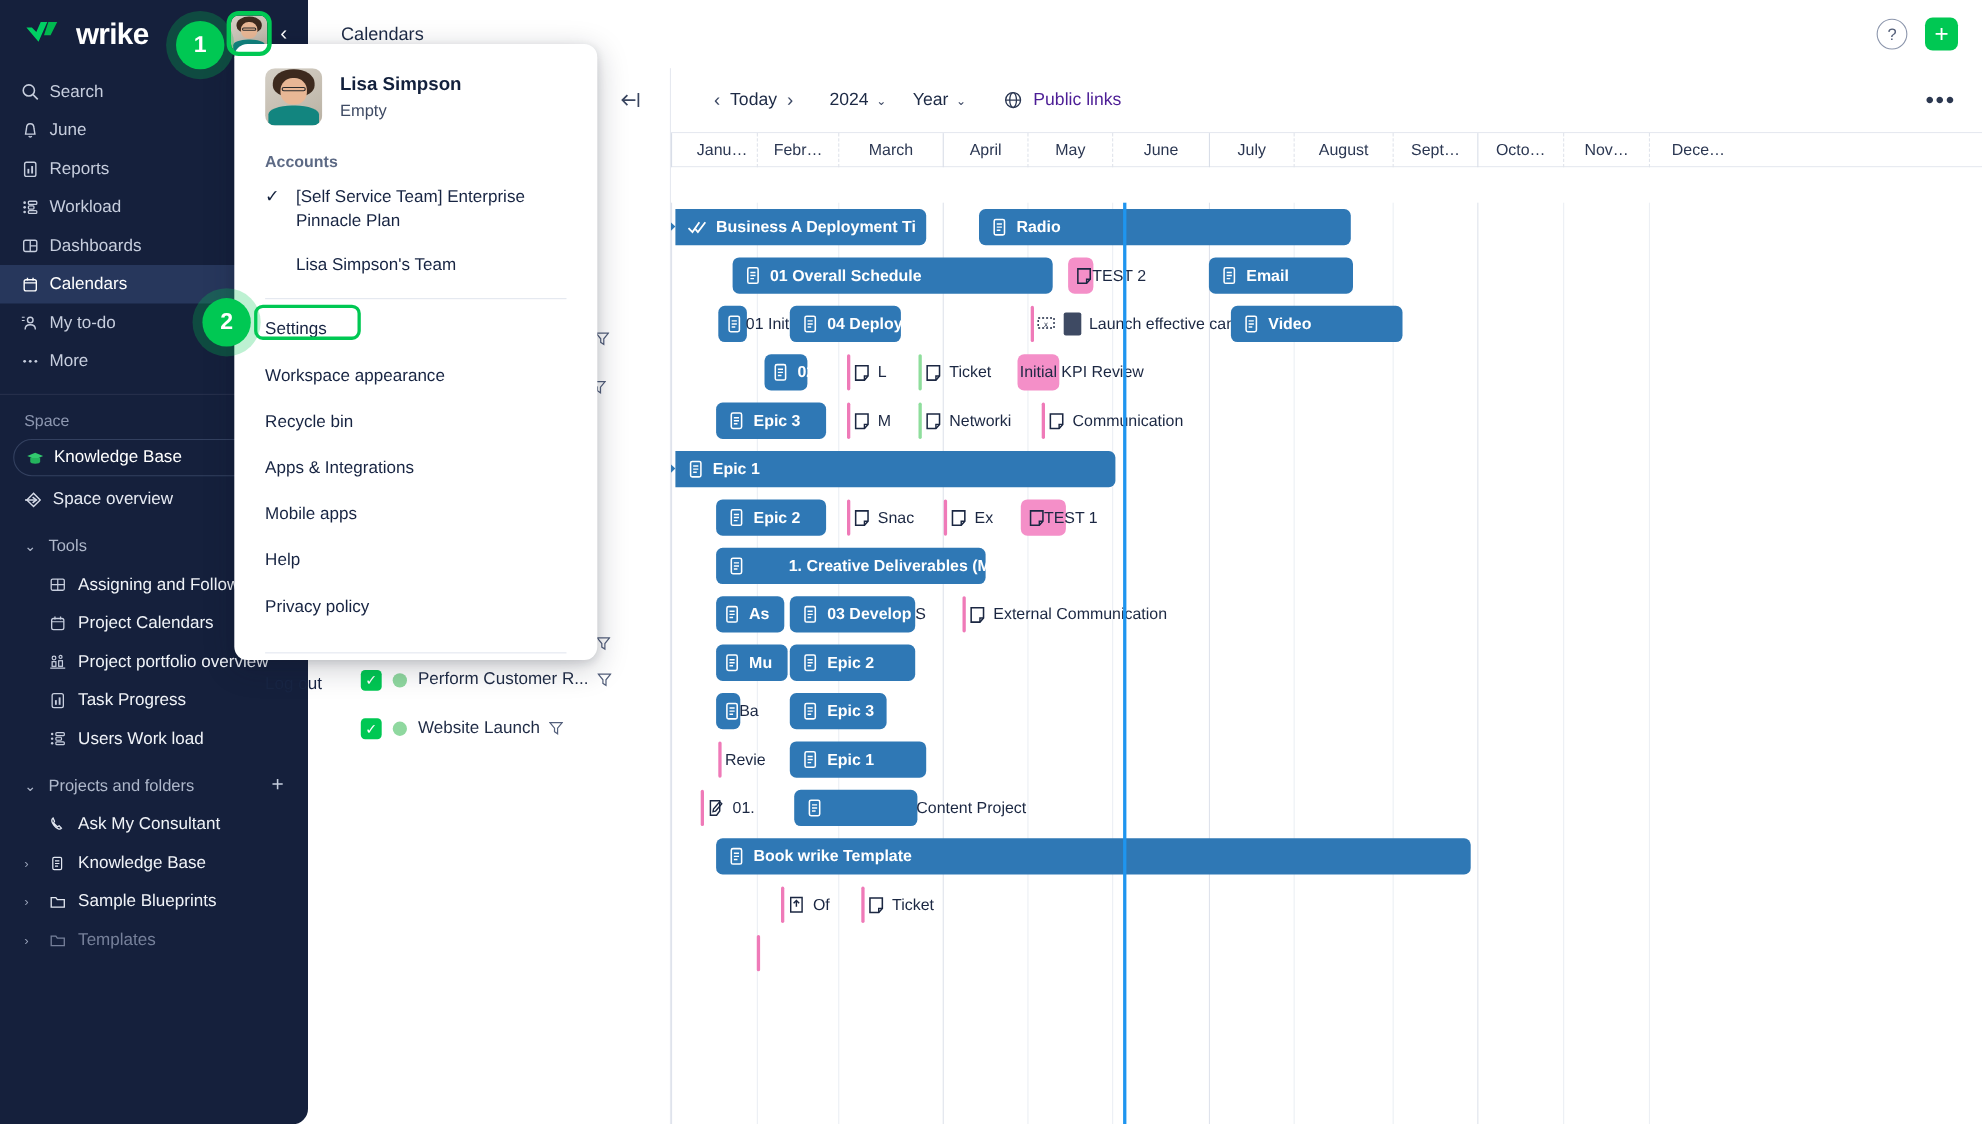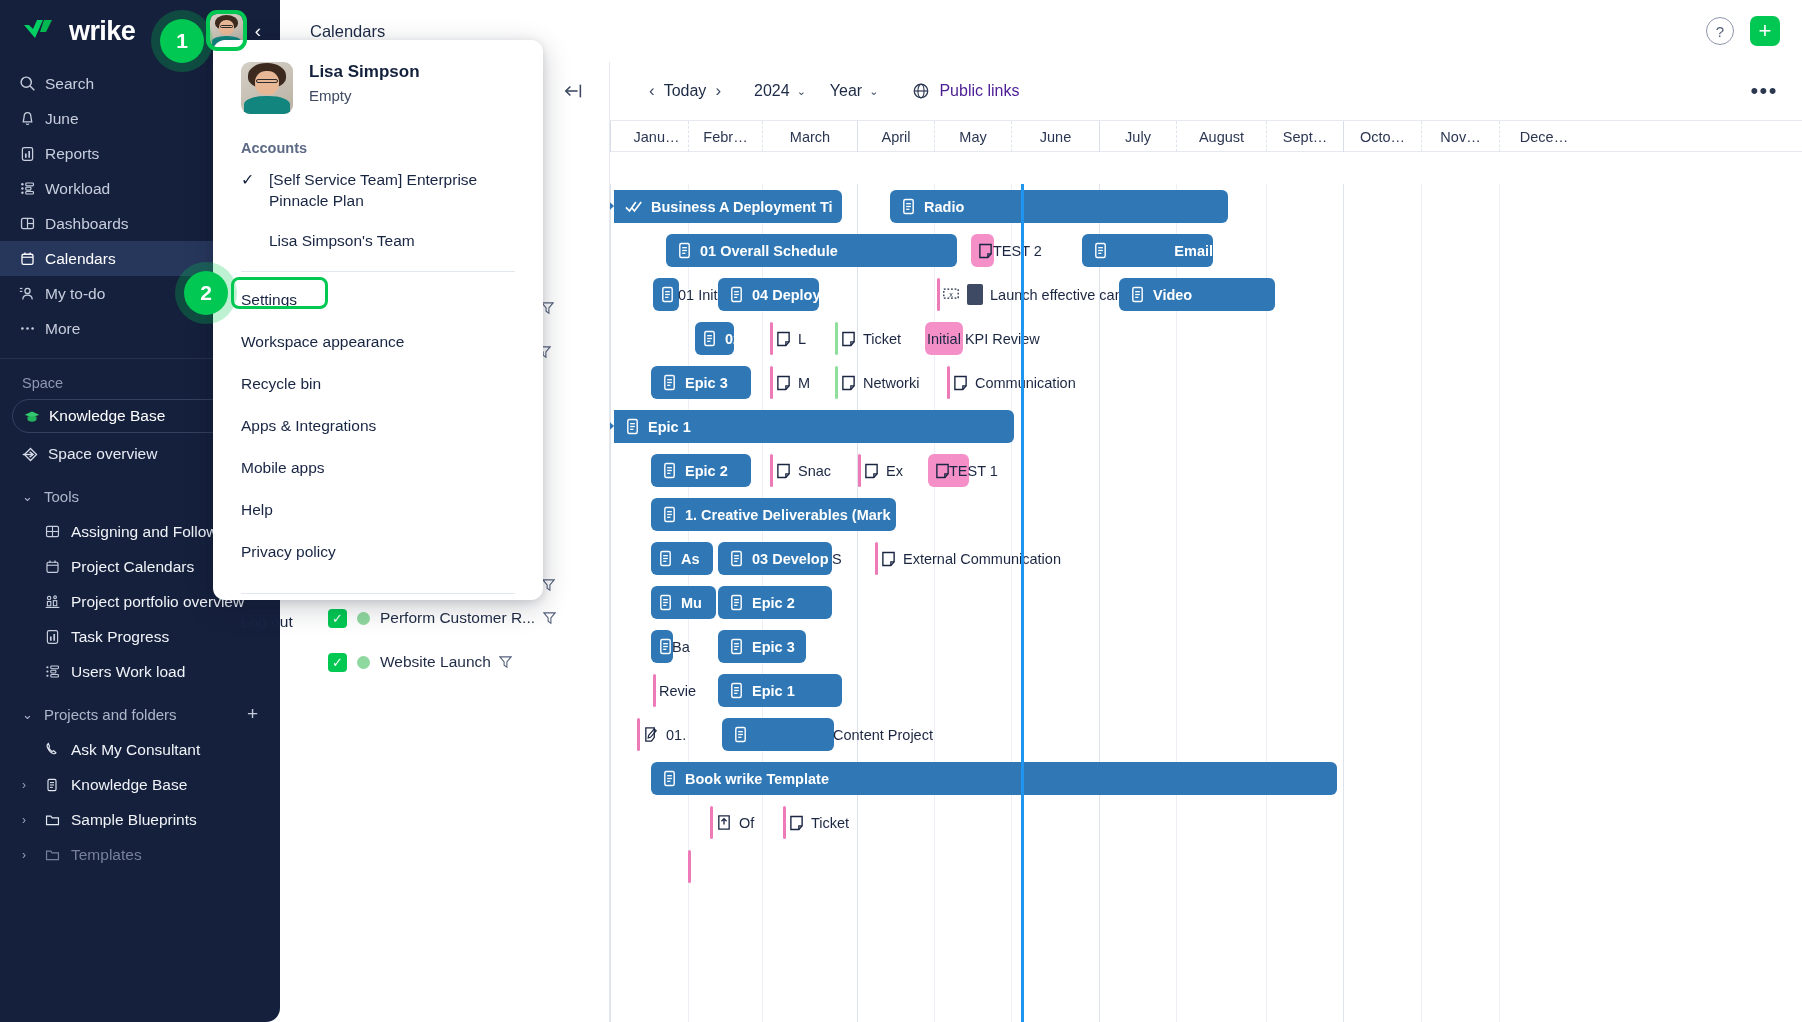--- a/index.html
+++ b/index.html
@@ -108,21 +108,21 @@
   .face .glasses { position: absolute; left: 29%; top: 32%; width: 42%; height: 9%; border: 1.4px solid #2b2b2b; border-radius: 3px; }
   .face .body { position: absolute; left: 5%; bottom: 0; width: 90%; height: 34%; background: #12857f; border-radius: 46% 46% 0 0; }
 
   
   #user-menu {
     position: absolute; left: 213px; top: 40px; width: 330px; height: 560px;
     background: #fff; border-radius: 12px;
     box-shadow: 0 7px 28px rgba(16,24,40,0.22), 0 2px 8px rgba(16,24,40,0.12);
     z-index: 30; padding: 18px 0 0 0;
   }
-  .um-head { display: flex; align-items: flex-start; padding: 4px 0 0 28px; }
+  .um-head { display: flex; align-items: center; padding: 4px 0 0 28px; }
   .um-avatar { width: 52px; height: 52px; border-radius: 9px; overflow: hidden; position: relative; flex: none; }
   .um-names { margin-left: 16px; }
   .um-name { font-size: 17px; font-weight: bold; color: #12203c; }
   .um-sub { font-size: 15px; color: #3e4a63; margin-top: 5px; }
   .um-accounts-label { font-size: 14.5px; font-weight: bold; color: #5d6a85; padding: 26px 0 0 28px; }
   .um-acct {
     display: flex; padding: 13px 22px 0 28px; font-size: 15.5px; color: #172442;
     line-height: 1.38; cursor: pointer;
   }
   .um-acct .check { width: 28px; flex: none; color: #12203c; font-size: 16px; }
@@ -619,21 +619,21 @@
               <span class="bico">
                 <svg width="15" height="16" viewBox="0 0 16 17">
                   <path d="M2 1.5 h12 v10 l-3.5 4 H2 Z" fill="none" stroke="#1b2742" stroke-width="1.5"></path>
                   <path d="M14 11.5 h-3.5 v4" fill="none" stroke="#1b2742" stroke-width="1.4"></path>
                 </svg>
               </span>
             </div>
             <div class="label-out" style="left: 383px; top: 50px;">
               <span>TEST 2</span>
             </div>
-            <div class="bar" style="left: 472px; top: 50px; width: 131px; justify-content: space-between;">
+            <div class="bar" style="left: 489px; top: 50px; width: 131px;">
               <span class="bico">
                 <svg width="15" height="17" viewBox="0 0 16 18">
                   <rect x="3" y="1.5" width="10" height="15" rx="1.6" fill="none" stroke="#ffffff" stroke-width="1.5"></rect>
                   <line x1="5.5" y1="6" x2="10.5" y2="6" stroke="#ffffff" stroke-width="1.4"></line>
                   <line x1="5.5" y1="9" x2="10.5" y2="9" stroke="#ffffff" stroke-width="1.4"></line>
                   <line x1="5.5" y1="12" x2="9" y2="12" stroke="#ffffff" stroke-width="1.4"></line>
                 </svg>
               </span>
               <span>Email</span>
             </div>
@@ -805,21 +805,21 @@
               <span class="bico">
                 <svg width="15" height="16" viewBox="0 0 16 17">
                   <path d="M2 1.5 h12 v10 l-3.5 4 H2 Z" fill="none" stroke="#1b2742" stroke-width="1.5"></path>
                   <path d="M14 11.5 h-3.5 v4" fill="none" stroke="#1b2742" stroke-width="1.4"></path>
                 </svg>
               </span>
             </div>
             <div class="label-out" style="left: 339px; top: 270px;">
               <span>TEST 1</span>
             </div>
-            <div class="bar" style="left: 41px; top: 314px; width: 245px;">
+            <div class="bar" style="left: 41px; top: 314px; width: 245px; gap: 32px;">
               <span class="bico">
                 <svg width="15" height="17" viewBox="0 0 16 18">
                   <rect x="3" y="1.5" width="10" height="15" rx="1.6" fill="none" stroke="#ffffff" stroke-width="1.5"></rect>
                   <line x1="5.5" y1="6" x2="10.5" y2="6" stroke="#ffffff" stroke-width="1.4"></line>
                   <line x1="5.5" y1="9" x2="10.5" y2="9" stroke="#ffffff" stroke-width="1.4"></line>
                   <line x1="5.5" y1="12" x2="9" y2="12" stroke="#ffffff" stroke-width="1.4"></line>
                 </svg>
               </span>
               <span>1. Creative Deliverables (Mark</span>
             </div>

